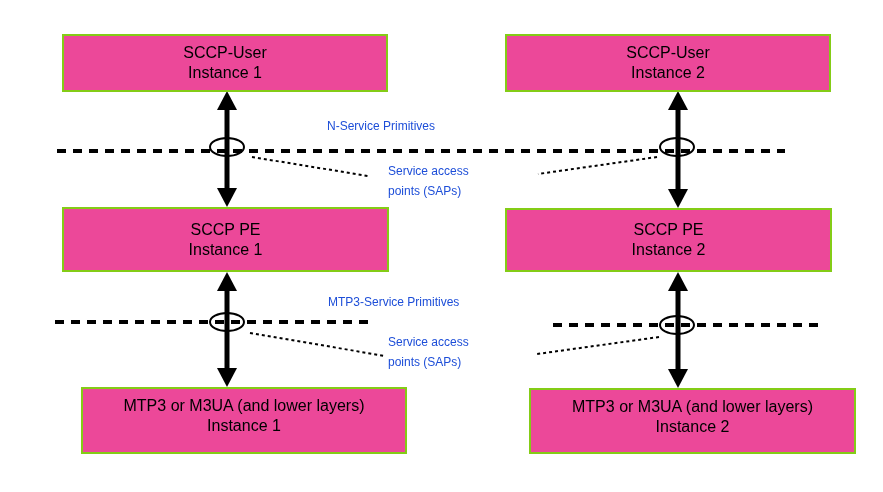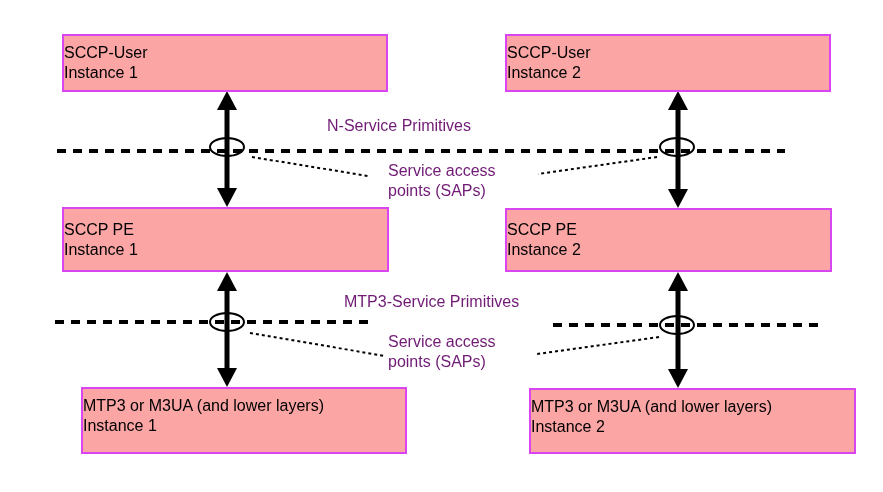--- a/index.html
+++ b/index.html
@@ -17,42 +17,42 @@
 
   .diagram-svg {
     position: absolute;
     left: 0; top: 0;
     width: 883px;
     height: 492px;
   }
 
   .node-box {
     position: absolute;
-    border: 2px solid #d946ef;
-    background: #fca5a5;
+    border: 2px solid #84cc16;
+    background: #ec4899;
     display: flex;
     flex-direction: column;
-    align-items: flex-start;
+    align-items: center;
     justify-content: center;
     text-align: center;
     font-size: 16px;
     line-height: 20px;
     color: #000000;
   }
   .node-box.top-biased {
     justify-content: flex-start;
     padding-top: 7px;
     margin-left: 24px;
   }
 
   .float-label {
     position: absolute;
-    font-size: 16px;
+    font-size: 12px;
     line-height: 20px;
-    color: #701a75;
+    color: #1d4ed8;
     white-space: nowrap;
   }
 </style>
 </head>
 <body>
 
 <div class="canvas">
 
   <svg class="diagram-svg" viewBox="0 0 883 492" xmlns="http://www.w3.org/2000/svg">
 
@@ -123,20 +123,20 @@
     <span>Instance 2</span>
   </div>
 
   <div class="float-label" style="left:327px; top:116px;">N-Service Primitives</div>
 
   <div class="float-label" style="left:388px; top:161px;">
     <div>Service access</div>
     <div>points (SAPs)</div>
   </div>
 
-  <div class="float-label" style="left:344px; top:292px;">MTP3-Service Primitives</div>
+  <div class="float-label" style="left:328px; top:292px;">MTP3-Service Primitives</div>
 
   <div class="float-label" style="left:388px; top:332px;">
     <div>Service access</div>
     <div>points (SAPs)</div>
   </div>
 
 </div>
 
 </body></html>

